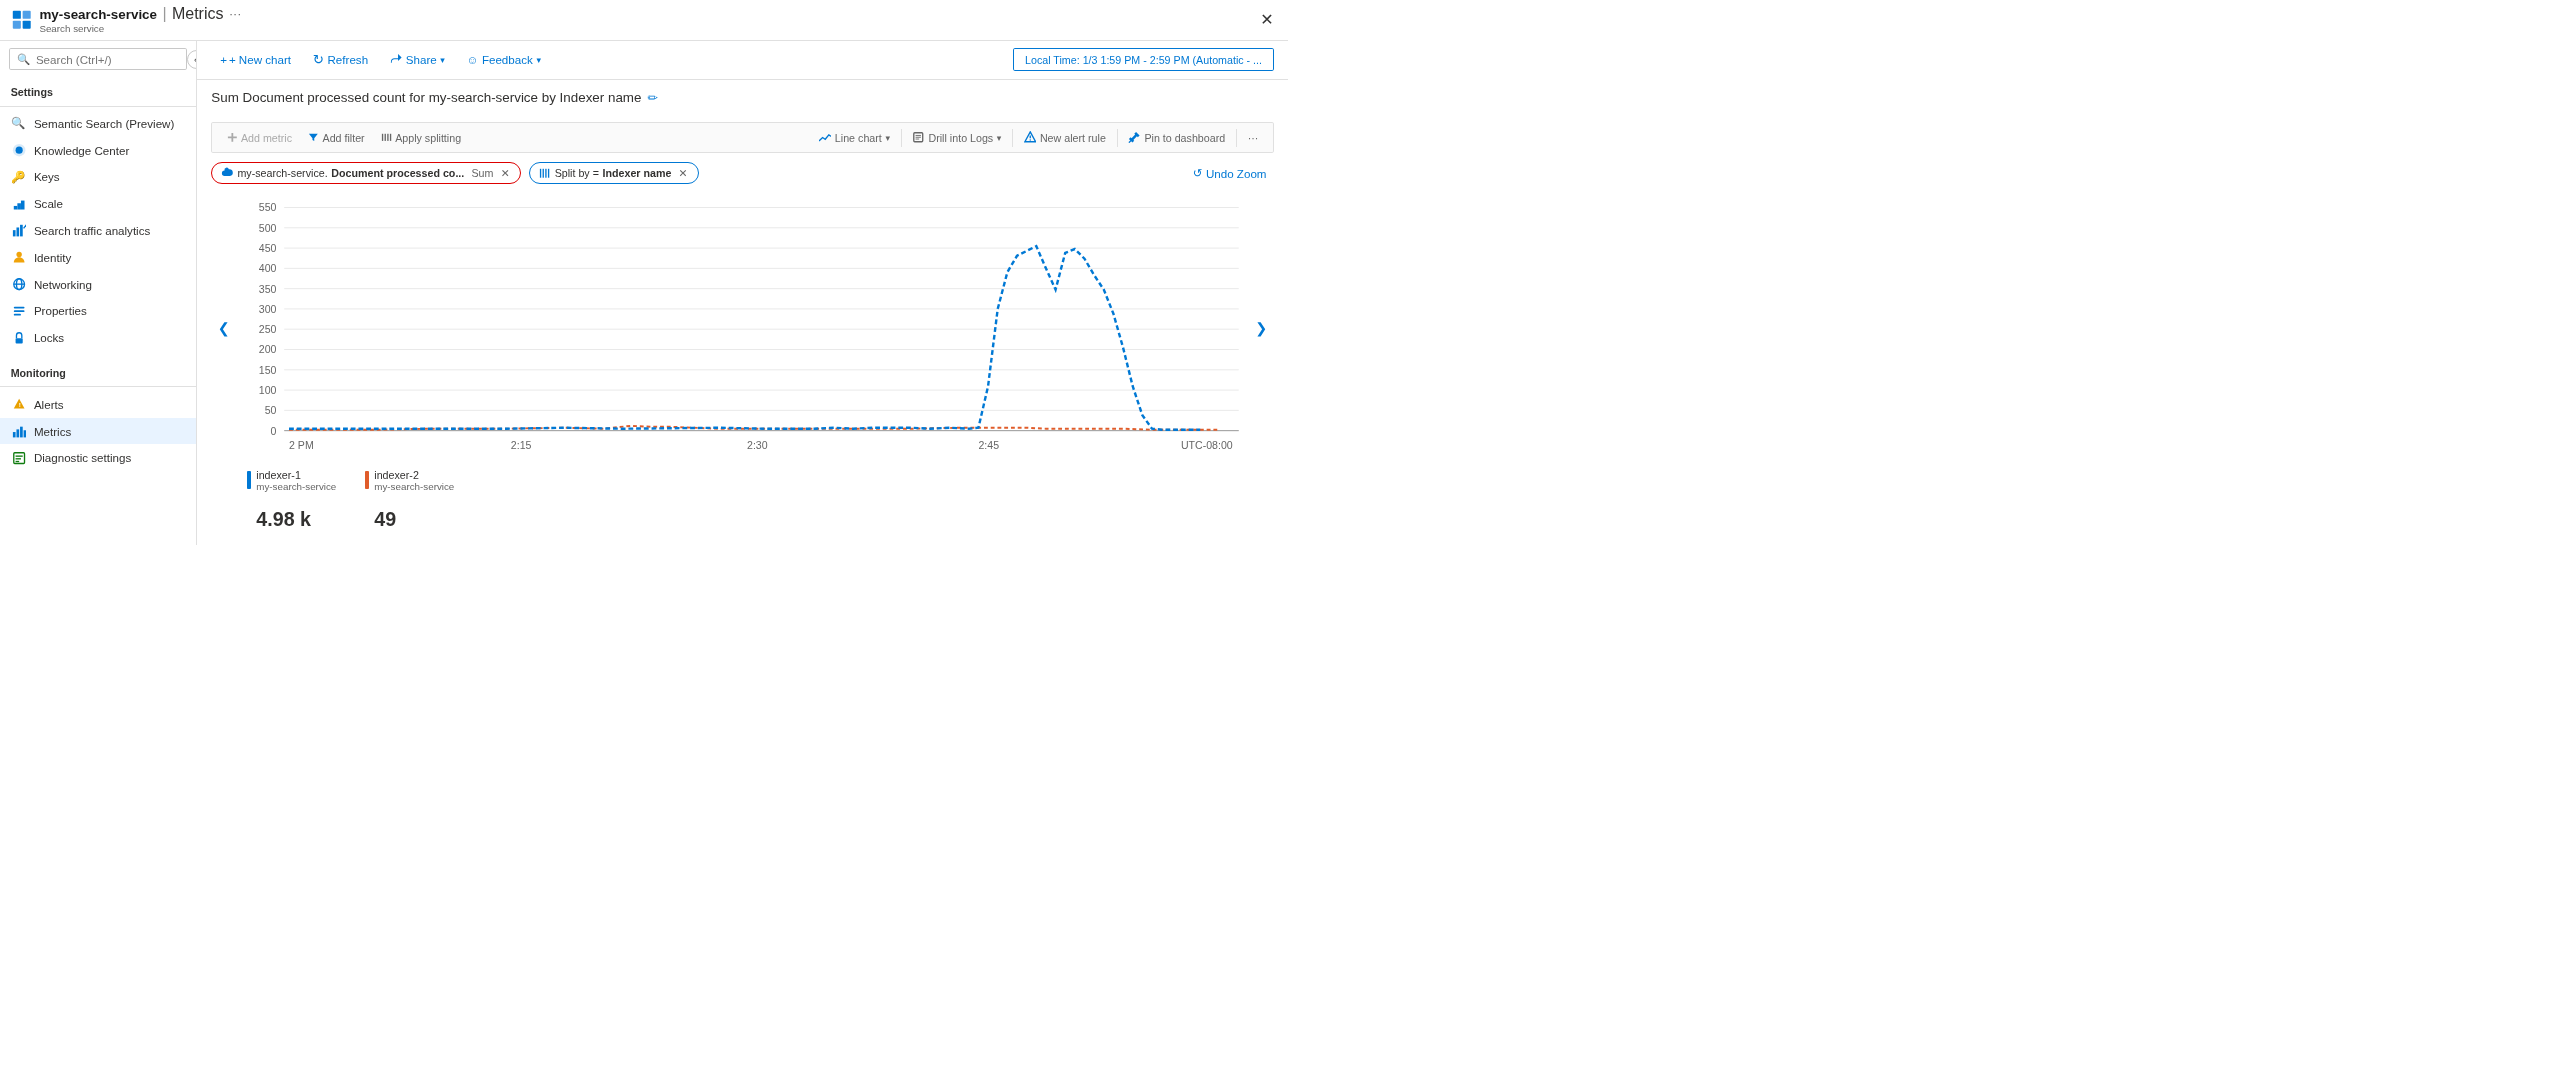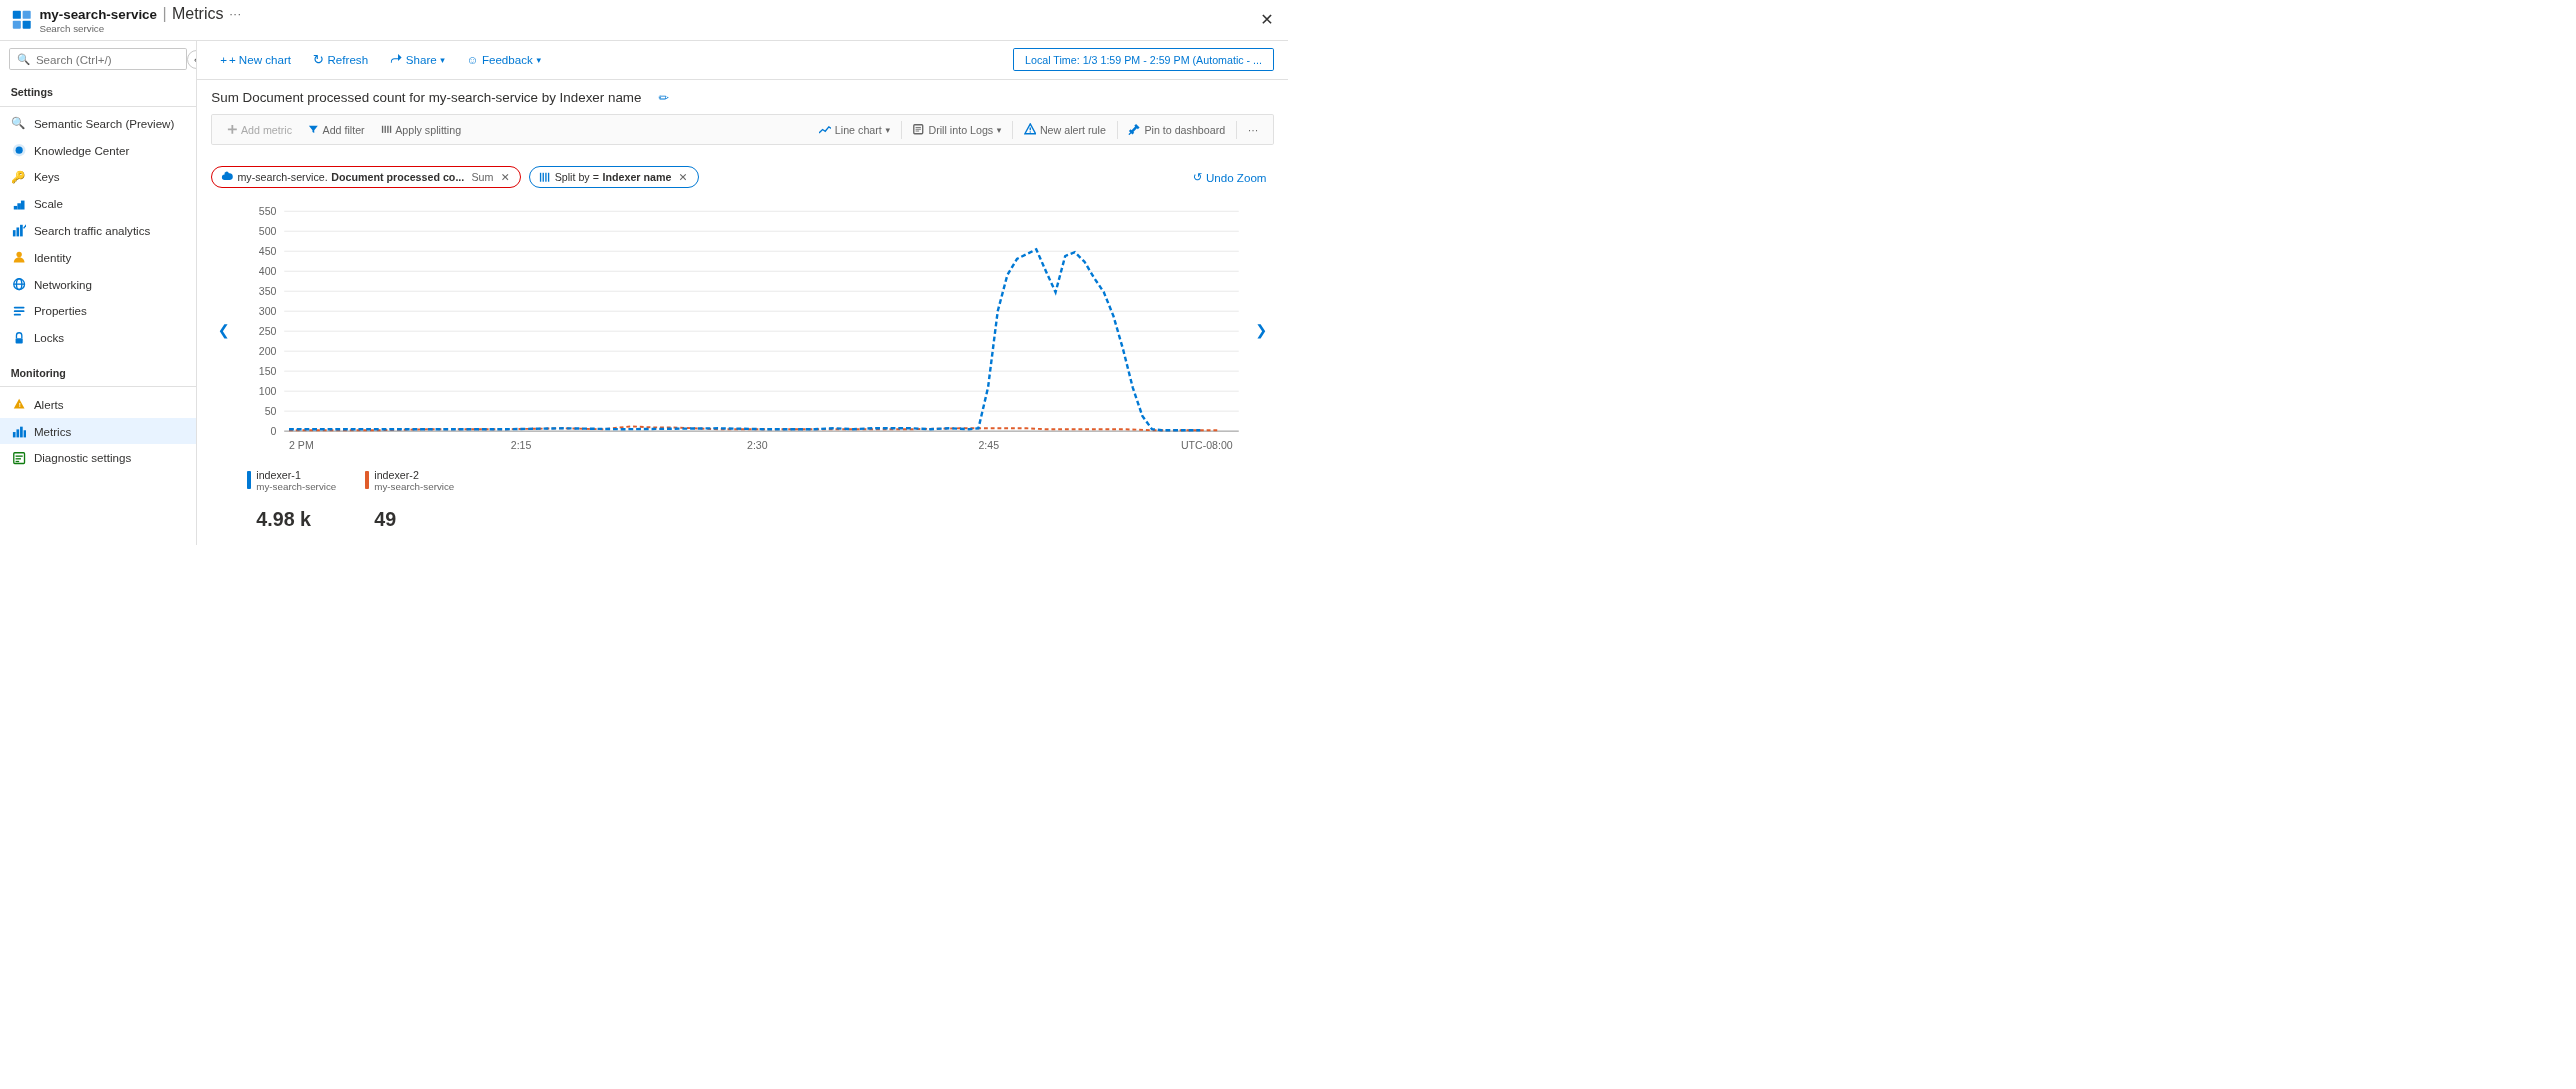--- a/index.html
+++ b/index.html
@@ -68,28 +68,28 @@
     .toolbar-spacer { flex: 1; }
     .time-range-btn {
       display: flex; align-items: center; gap: 5.4px; padding: 4.5px 10.7px;
       border: 1.3px solid #0078d4; border-radius: 1.8px; cursor: pointer;
       font-size: 10.7px; color: #0078d4; background: #fff;
     }
 
     
     .chart-container { flex: 1; padding: 10.7px 14.3px; display: flex; flex-direction: column; overflow: hidden; }
 
-    .chart-title-row { display: flex; align-items: center; gap: 17px; margin-bottom: 9px; }
+    .chart-title-row { display: flex; align-items: center; gap: 6px; margin-bottom: 17px; }
     .chart-title { font-size: 13.4px; color: #323130; font-weight: 400; }
     .chart-edit-icon { color: #0078d4; cursor: pointer; font-size: 12.5px; }
 
     
     .metric-toolbar {
       display: flex; align-items: center; border: 0.9px solid #e0e0e0; border-radius: 1.8px;
-      padding: 3.6px 7.2px; gap: 1.8px; margin-bottom: 21px; background: #fafafa;
+      padding: 3.6px 7.2px; gap: 1.8px; margin-bottom: 9px; background: #fafafa;
     }
     .metric-btn {
       display: flex; align-items: center; gap: 3.6px; padding: 3.6px 7.2px; border: none;
       background: none; cursor: pointer; font-size: 10.7px; color: #666;
       border-radius: 1.8px; transition: background 0.15s;
     }
     .metric-btn.disabled { color: #aaa; cursor: default; }
     .metric-toolbar-spacer { flex: 1; }
     .metric-right-btns { display: flex; align-items: center; gap: 1.8px; }
 

